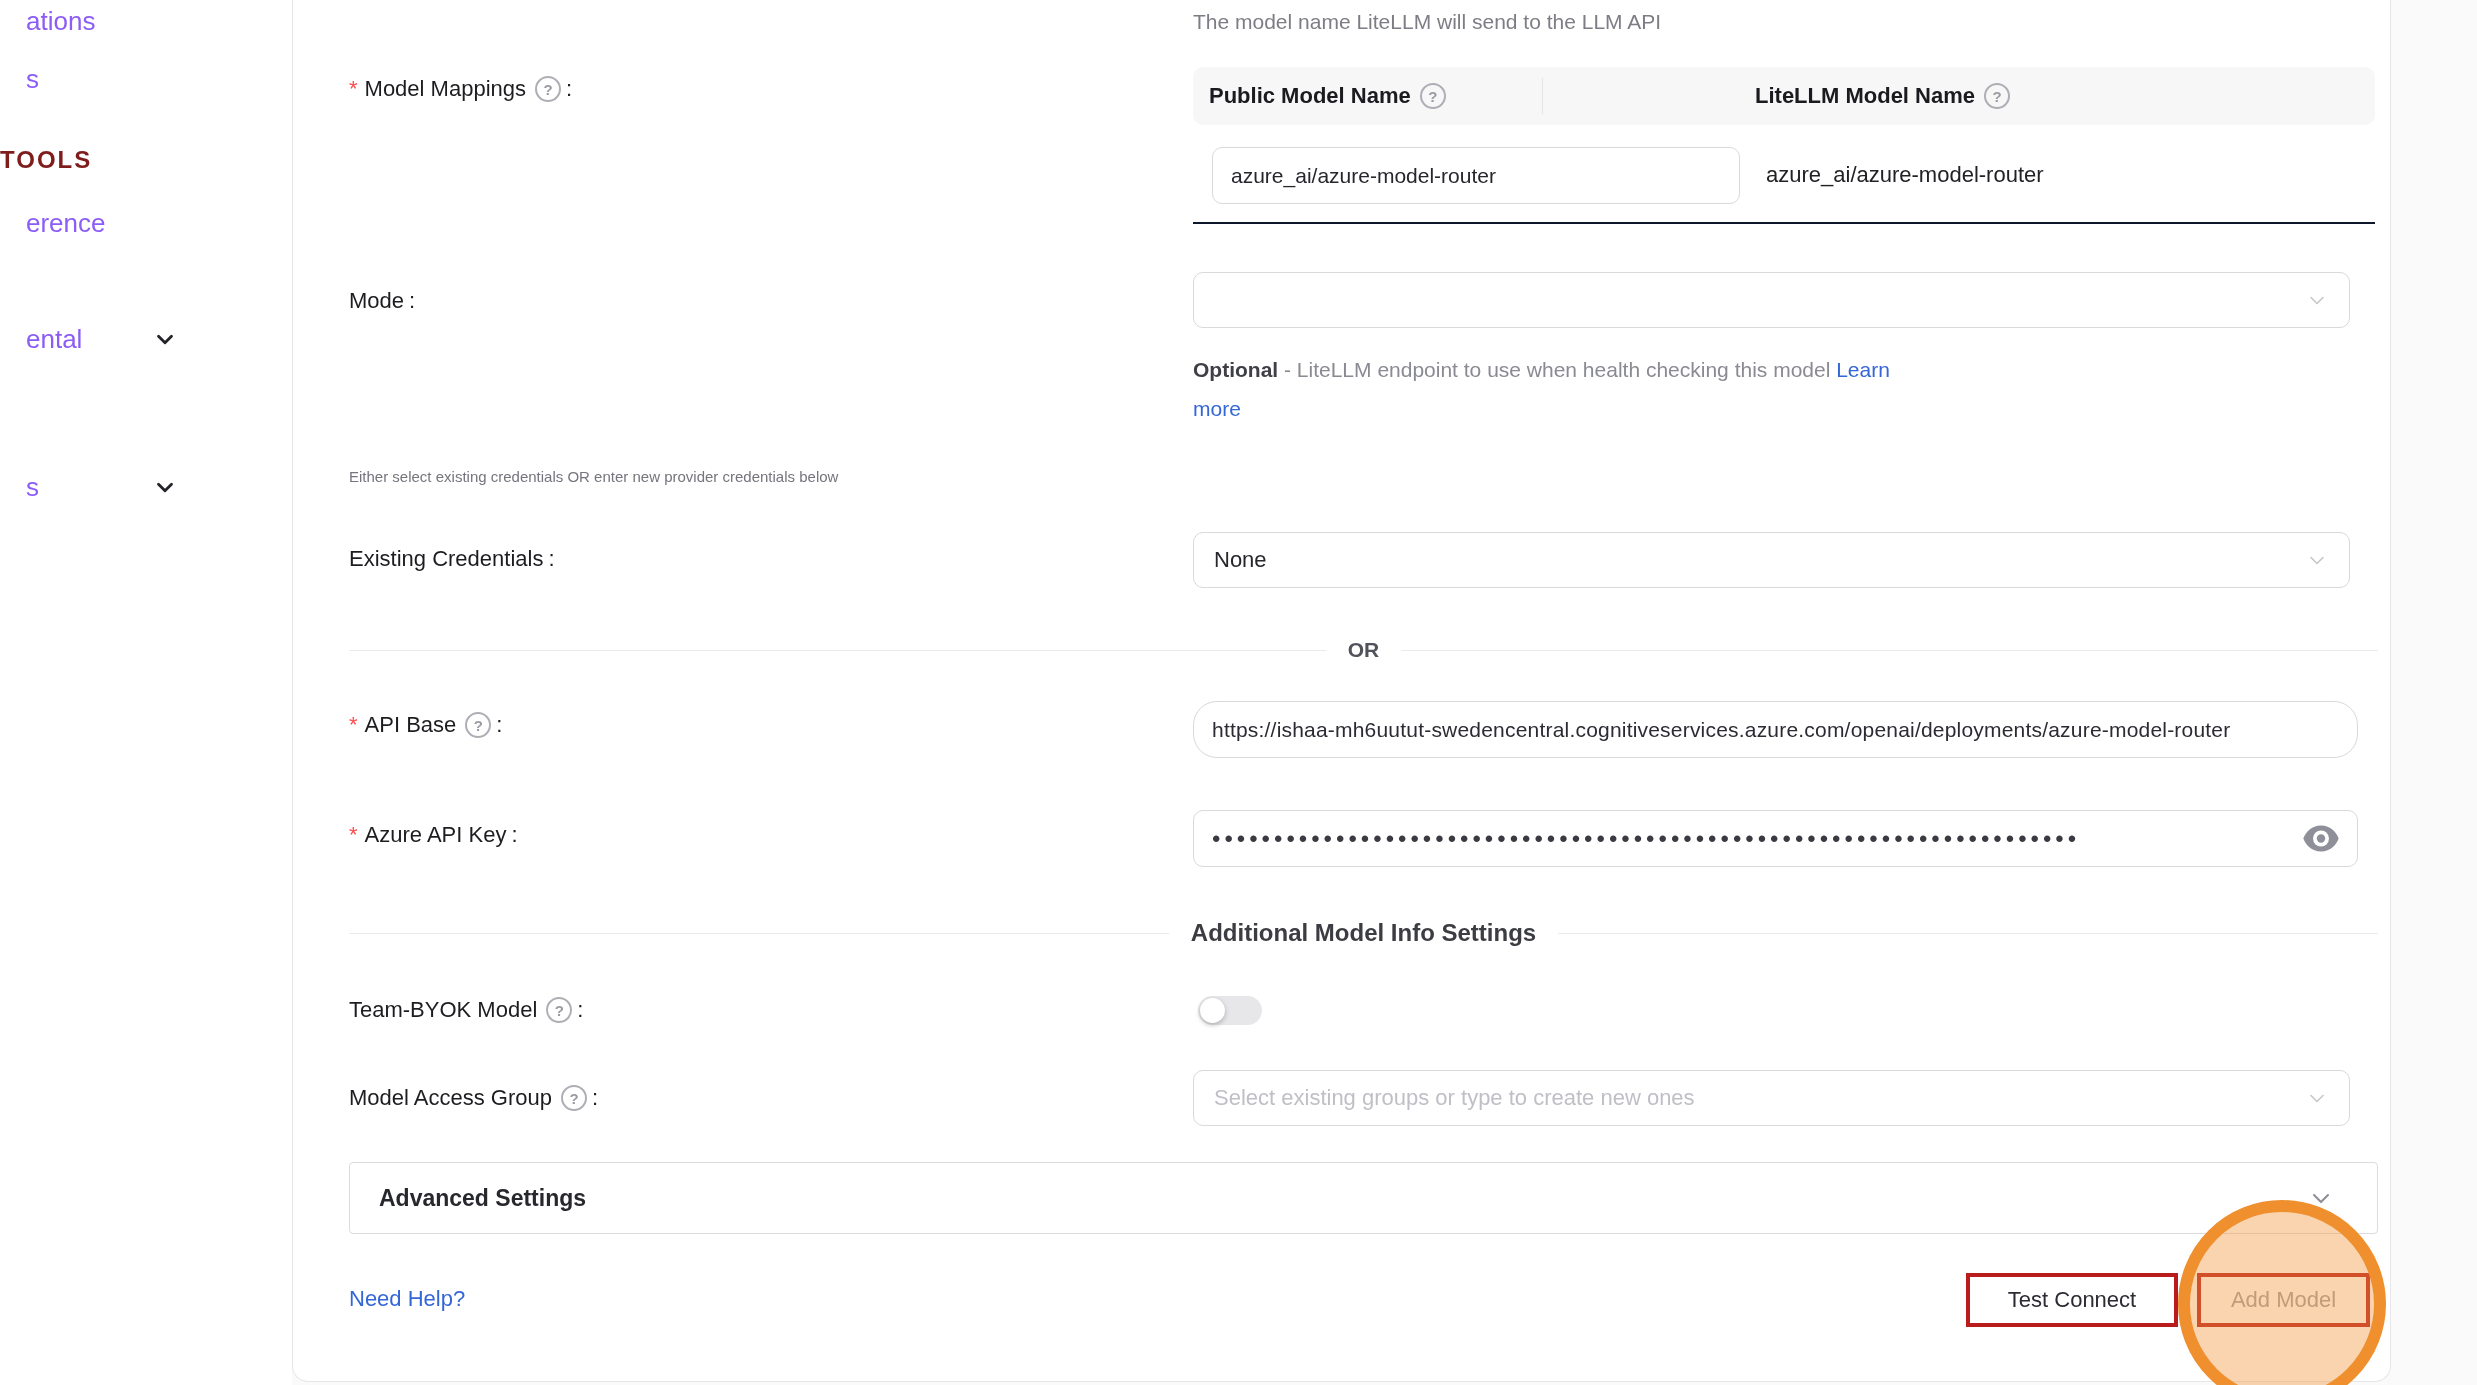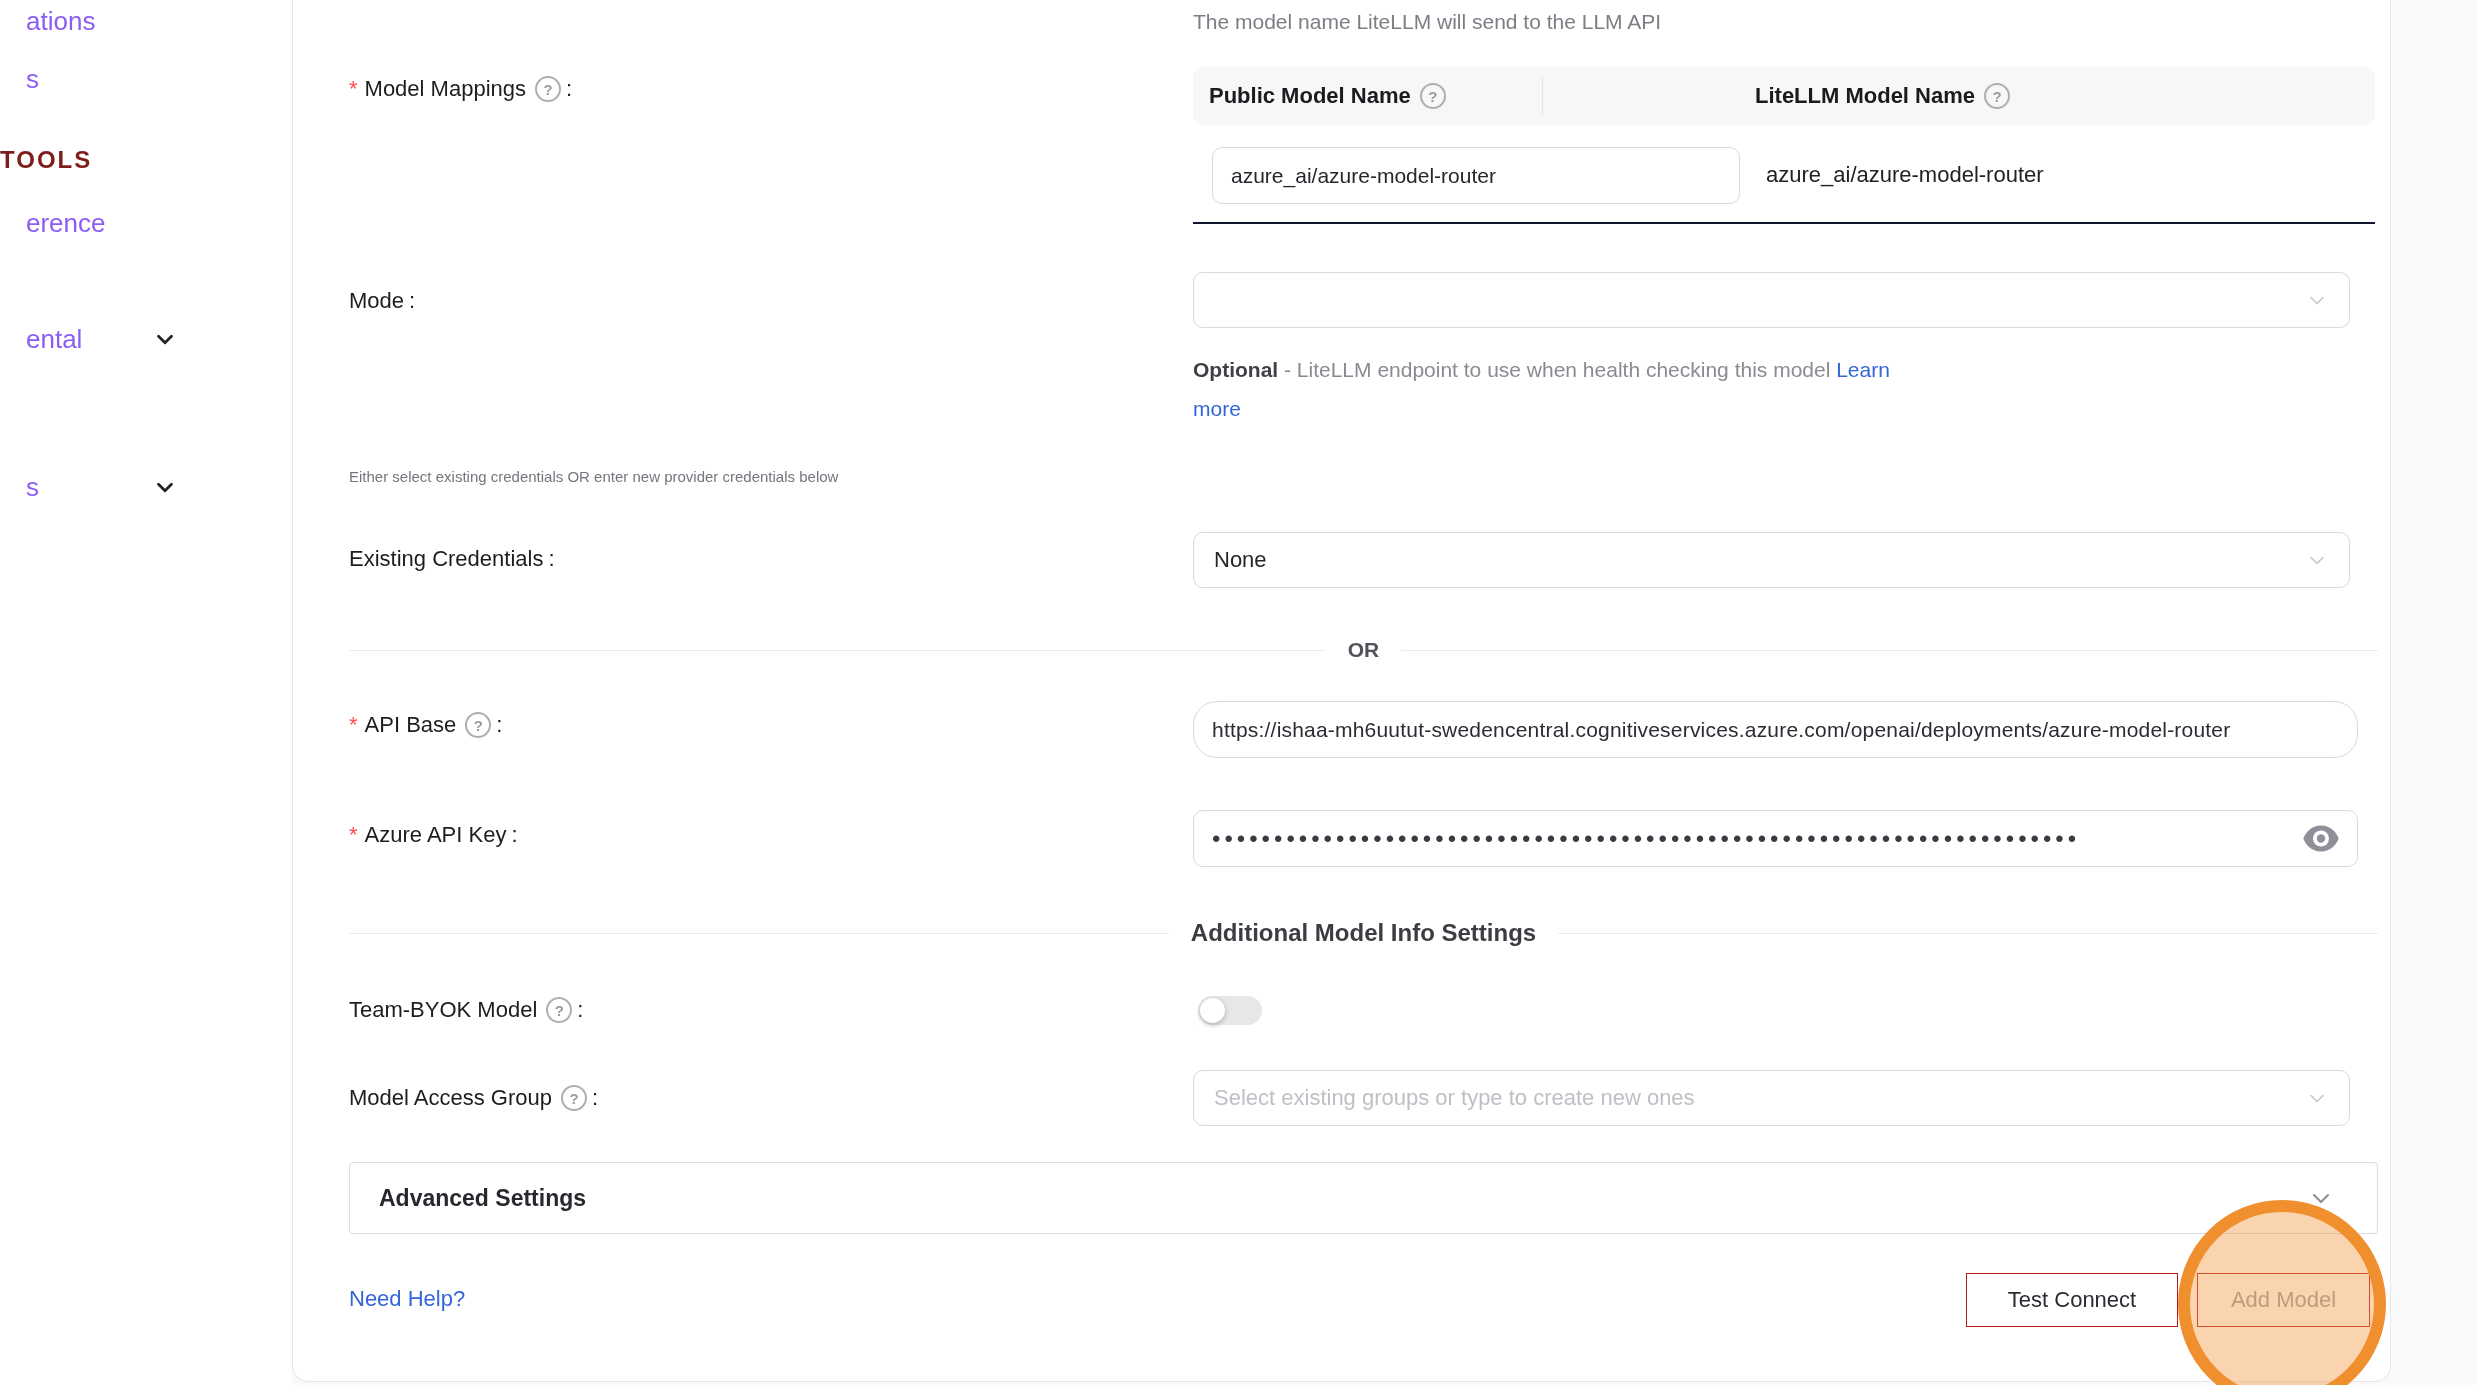--- a/index.html
+++ b/index.html
@@ -121,21 +121,21 @@
   }
   .adv-panel .adv-label { font-size: 23px; font-weight: 700; color: #27272e; }
   .adv-panel .chev { margin-left: auto; color: #8f8f96; display: flex; }
 
   .need-help { position: absolute; left: 349px; top: 1286px; font-size: 22px; color: #3566d6; cursor: pointer; }
 
   .btn {
     position: absolute; top: 1273px; height: 54px; border-radius: 0;
     display: flex; align-items: center; justify-content: center;
     font-size: 22px; font-family: "Liberation Sans", sans-serif; cursor: pointer;
-    border: 1px solid #b91c1c; background: #fff;
+    border: 4px solid #b91c1c; background: #fff;
   }
   .btn-test { left: 1966px; width: 212px; color: #2b2b33; }
   .btn-add { left: 2197px; width: 173px; color: #9d9da6; }
 
   
   .annotation-circle {
     position: absolute; left: 2178px; top: 1200px; width: 208px; height: 208px;
     border-radius: 50%;
     border: 12px solid #ef8f2e;
     background: rgba(244, 153, 62, 0.42);

